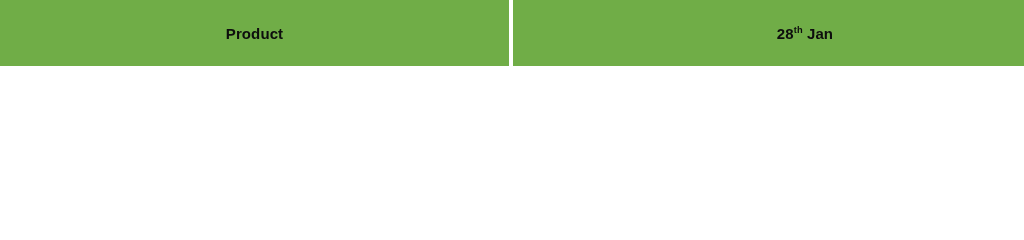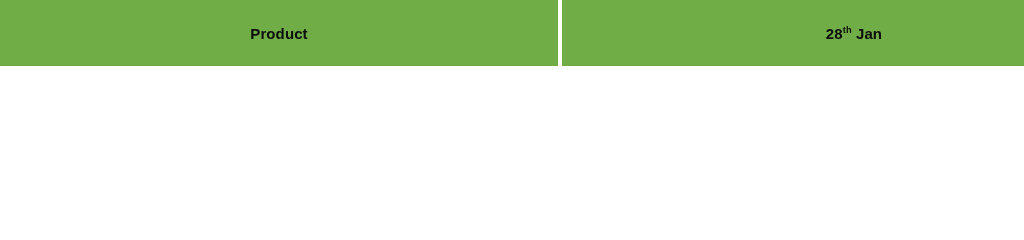--- a/index.html
+++ b/index.html
@@ -39,21 +39,21 @@
 
   
   .body-row td {
     height: 58px;
     background: #E2EFDA;
     font-weight: normal;
     font-size: 15px;
   }
 
   
-  .col-left  { width: 558px; }
+  .col-left  { width: 509px; }
   .col-gap   { width: 4px; background: #ffffff !important; padding: 0; }
   .col-right { width: 584px; }
 
   
   .spacer-row td {
     height: 4px;
     background: #ffffff;
     padding: 0;
     font-size: 0;
     line-height: 0;

